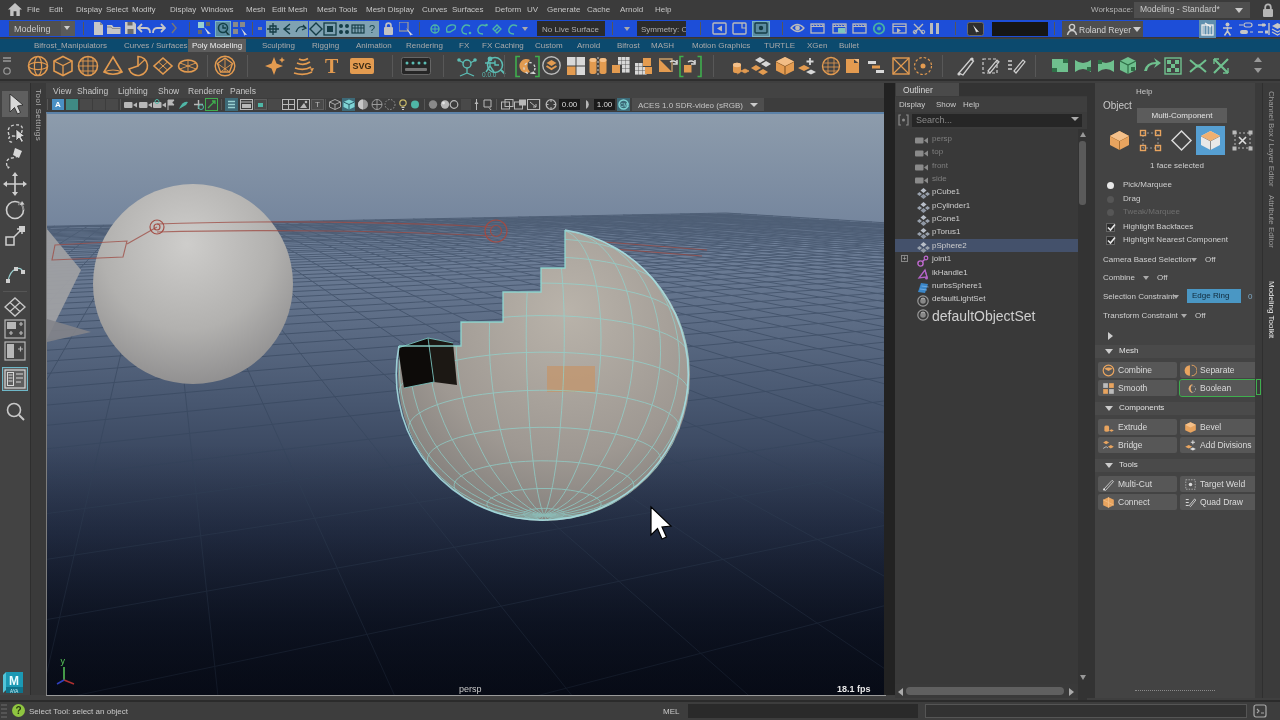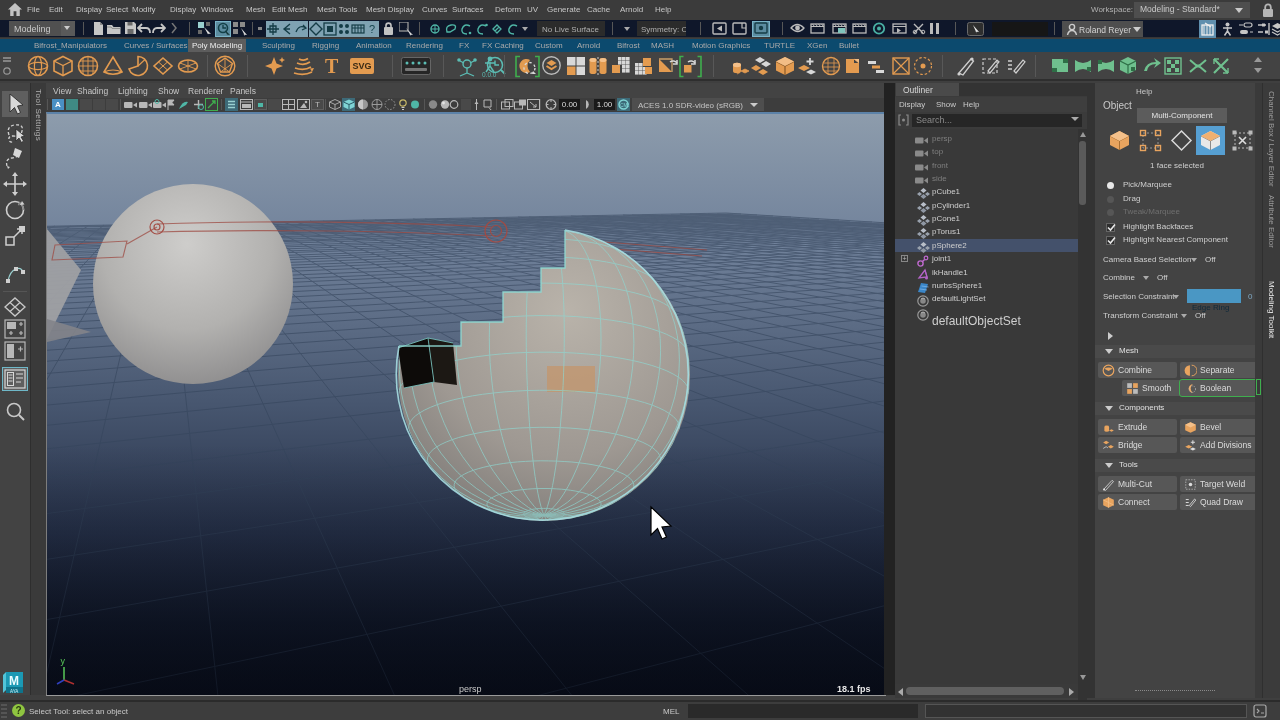--- a/index.html
+++ b/index.html
@@ -1,21 +1,21 @@
 <!DOCTYPE html>
 <html><head>
 <meta charset="utf-8">
 <style>
 * { margin:0; padding:0; box-sizing:border-box; }
 html,body { width:1280px; height:720px; overflow:hidden; background:#414141; font-family:"Liberation Sans", sans-serif; }
 .abs { position:absolute; }
 #screen { position:relative; width:1280px; height:720px; background:#3f3f3f; color:#ccc; font-size:11px; }
 #menubar { position:absolute; left:0; top:0; width:1280px; height:20px; background:#3b3b3b; }
 #menubar .m { position:absolute; top:5px; color:#c6c6c6; font-size:8px; white-space:nowrap; }
-#toolbar { position:absolute; left:0; top:20px; width:1280px; height:18px; background:#0f172a; border-bottom:1px solid #373737; }
+#toolbar { position:absolute; left:0; top:20px; width:1280px; height:18px; background:#1d4ed8; border-bottom:1px solid #373737; }
 .tsep { position:absolute; top:2px; width:1px; height:13px; background:#575757; }
 #shelftabs { position:absolute; left:0; top:39px; width:1280px; height:13px; background:#0c4a6e; }
 #shelftabs .t { position:absolute; top:0; height:13px; line-height:13px; padding:0 4px; color:#aaa; font-size:8px; white-space:nowrap; }
 #shelficons { position:absolute; left:0; top:52px; width:1280px; height:29px; background:#434343; border-bottom:2px solid #2e2e2e; }
 .ssep { position:absolute; top:3px; width:1px; height:22px; background:#585858; }
 #toolbox { position:absolute; left:0; top:83px; width:30px; height:612px; background:#434343; }
 #toolsettings { position:absolute; left:30px; top:83px; width:16px; height:612px; background:#3a3a3a; border-left:1px solid #2e2e2e; }
 #toolsettings span { position:absolute; left:3px; top:6px; writing-mode:vertical-rl; font-size:8px; color:#b0b0b0; letter-spacing:0.5px; }
 #vpmenu { position:absolute; left:46px; top:83px; width:840px; height:15px; background:#434343; }
 #vpmenu .m { position:absolute; top:3px; color:#c6c6c6; font-size:8.5px; }
@@ -1277,21 +1277,21 @@
             <circle cx="6" cy="6" r="5.2" fill="none" stroke="#9a9a9a" stroke-width="1.2"></circle>
             <circle cx="6" cy="6" r="2.8" fill="#888"></circle>
             <path d="M4 4 a2.8 2.8 0 0 1 4 0" stroke="#bbb" fill="none"></path>
           </svg></div>
         <span class="abs" style="left:37px;top:165px;font-size:8px;color:#cfcfcf">defaultLightSet</span>
         <div class="abs" style="left:22px;top:180px"><svg width="12" height="12" viewBox="0 0 12 12">
             <circle cx="6" cy="6" r="5.2" fill="none" stroke="#9a9a9a" stroke-width="1.2"></circle>
             <circle cx="6" cy="6" r="2.8" fill="#888"></circle>
             <path d="M4 4 a2.8 2.8 0 0 1 4 0" stroke="#bbb" fill="none"></path>
           </svg></div>
-        <span class="abs" style="left:37px;top:185px;font-size:12px;color:#cfcfcf">defaultObjectSet</span>
+        <span class="abs" style="left:37px;top:179px;font-size:14px;color:#cfcfcf">defaultObjectSet</span>
       </div>
     <div class="abs" style="left:183px;top:46px;width:9px;height:592px;background:#333"></div>
     <div class="abs" style="left:185px;top:49px;width:0;height:0;border-left:3.5px solid transparent;border-right:3.5px solid transparent;border-bottom:5px solid #999"></div>
     <div class="abs" style="left:184px;top:58px;width:7px;height:64px;background:#5a5a5a;border-radius:3px"></div>
       <div class="abs" style="left:185px;top:592px;width:0;height:0;border-left:3.5px solid transparent;border-right:3.5px solid transparent;border-top:5px solid #999"></div>
     <div class="abs" style="left:0;top:601px;width:183px;height:14px;background:#3a3a3a"></div>
     <div class="abs" style="left:3px;top:605px;width:0;height:0;border-top:4px solid transparent;border-bottom:4px solid transparent;border-right:5px solid #aaa"></div>
     <div class="abs" style="left:174px;top:605px;width:0;height:0;border-top:4px solid transparent;border-bottom:4px solid transparent;border-left:5px solid #aaa"></div>
     <div class="abs" style="left:11px;top:604px;width:158px;height:8px;background:#606060;border-radius:4px"></div>
   </div>
@@ -1347,39 +1347,39 @@
       </svg>
       <span class="abs" style="left:28px;top:152px;font-size:8px;color:#cfcfcf">Highlight Nearest Component</span>
     <span class="abs" style="left:8px;top:172px;font-size:8px;color:#cfcfcf">Camera Based Selection</span>
       <div class="abs" style="left:96px;top:175px;width:0;height:0;border-left:3.5px solid transparent;border-right:3.5px solid transparent;border-top:4px solid #aaa"></div>
       <span class="abs" style="left:110px;top:172px;font-size:8px;color:#cfcfcf">Off</span>
     <span class="abs" style="left:8px;top:190px;font-size:8px;color:#cfcfcf">Combine</span>
       <div class="abs" style="left:48px;top:193px;width:0;height:0;border-left:3.5px solid transparent;border-right:3.5px solid transparent;border-top:4px solid #aaa"></div>
       <span class="abs" style="left:62px;top:190px;font-size:8px;color:#cfcfcf">Off</span>
     <span class="abs" style="left:8px;top:209px;font-size:8px;color:#cfcfcf">Selection Constraint</span>
       <div class="abs" style="left:78px;top:212px;width:0;height:0;border-left:3.5px solid transparent;border-right:3.5px solid transparent;border-top:4px solid #aaa"></div>
-      <div class="abs" style="left:92px;top:206px;width:54px;height:14px;background:#4a97c4;color:#10293a;font-size:8px;padding:14px 0 0 5px">Edge Ring</div>
+      <div class="abs" style="left:92px;top:206px;width:54px;height:14px;background:#4a97c4;color:#10293a;font-size:8px;padding:2px 0 0 5px">Edge Ring</div>
       <span class="abs" style="left:153px;top:209px;font-size:8px;color:#7fa8c4">0</span>
     <span class="abs" style="left:8px;top:228px;font-size:8px;color:#cfcfcf">Transform Constraint</span>
       <div class="abs" style="left:86px;top:231px;width:0;height:0;border-left:3.5px solid transparent;border-right:3.5px solid transparent;border-top:4px solid #aaa"></div>
       <span class="abs" style="left:100px;top:228px;font-size:8px;color:#cfcfcf">Off</span>
     <div class="abs" style="left:13px;top:249px;width:0;height:0;border-top:4px solid transparent;border-bottom:4px solid transparent;border-left:5px solid #ccc"></div>
     <span class="abs" style="left:26px;top:261px;font-size:12px;color:#d6d6d6">Soft Selection</span>
     <div class="abs" style="left:0px;top:262px;width:164px;height:13px;background:#4a4a4a"></div>
       <div class="abs" style="left:10px;top:266px;width:0;height:0;border-left:4px solid transparent;border-right:4px solid transparent;border-top:5px solid #ccc"></div>
       <span class="abs" style="left:24px;top:263px;font-size:8px;color:#e0e0e0">Mesh</span>
     <div class="abs btn" style="left:3px;top:279px;"><span class="abs" style="left:4px;top:1.5px"><svg width="13" height="13" viewBox="0 0 22 22">
             <circle cx="11" cy="11" r="9" fill="none" stroke="#e8a45f" stroke-width="2"></circle>
             <path d="M4 8 a8 4 0 0 1 14 0 l-7 4 z" fill="#e8a45f"></path>
           </svg></span><span class="lbl">Combine</span></div>
     <div class="abs btn" style="left:85px;top:279px;"><span class="abs" style="left:4px;top:1.5px"><svg width="13" height="13" viewBox="0 0 22 22">
             <path d="M10 2 a9 9 0 0 0 0 18 z" fill="#e8a45f"></path>
             <path d="M13 2 a9 9 0 0 1 0 18" fill="none" stroke="#e8a45f" stroke-width="1.6"></path>
           </svg></span><span class="lbl">Separate</span></div>
-    <div class="abs btn" style="left:3px;top:297px;margin-left:24px;"><span class="abs" style="left:4px;top:1.5px"><svg width="13" height="13" viewBox="0 0 22 22">
+    <div class="abs btn" style="left:3px;top:297px;"><span class="abs" style="left:4px;top:1.5px"><svg width="13" height="13" viewBox="0 0 22 22">
             <rect x="2" y="2" width="8" height="8" fill="#bbb"></rect>
             <rect x="12" y="2" width="8" height="8" fill="#e8a45f"></rect>
             <rect x="2" y="12" width="8" height="8" fill="#e8a45f"></rect>
             <rect x="12" y="12" width="8" height="8" fill="#bbb"></rect>
           </svg></span><span class="lbl">Smooth</span></div>
     <div class="abs btn" style="left:85px;top:297px;outline:1.5px solid #3fae4e;outline-offset:0px;"><span class="abs" style="left:4px;top:1.5px"><svg width="13" height="13" viewBox="0 0 22 22">
             <path d="M15 4 A7 7 0 1 0 15 18 A8.5 8.5 0 0 1 15 4 Z" fill="#e8a45f"></path>
             <circle cx="14" cy="12" r="5.5" fill="none" stroke="#ddd" stroke-dasharray="2 2"></circle>
           </svg></span><span class="lbl">Boolean</span></div>
     <div class="abs" style="left:0px;top:319px;width:164px;height:13px;background:#4a4a4a"></div>

